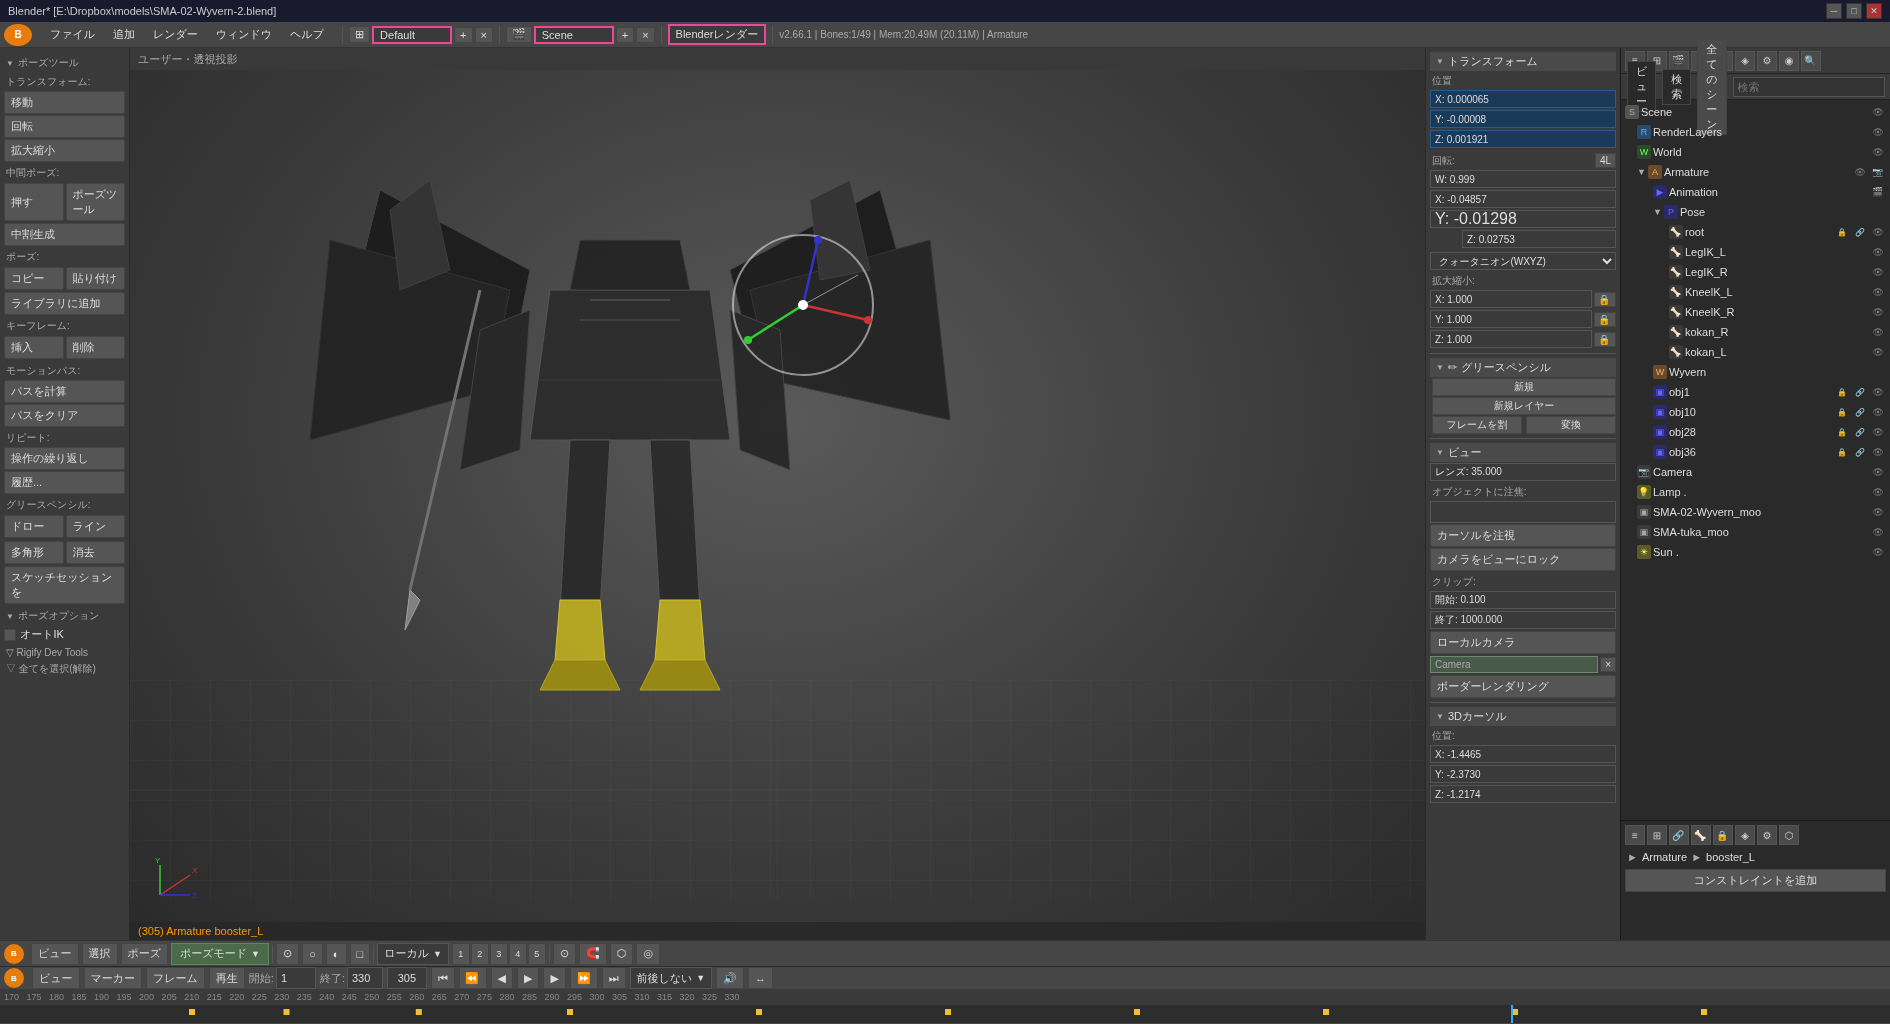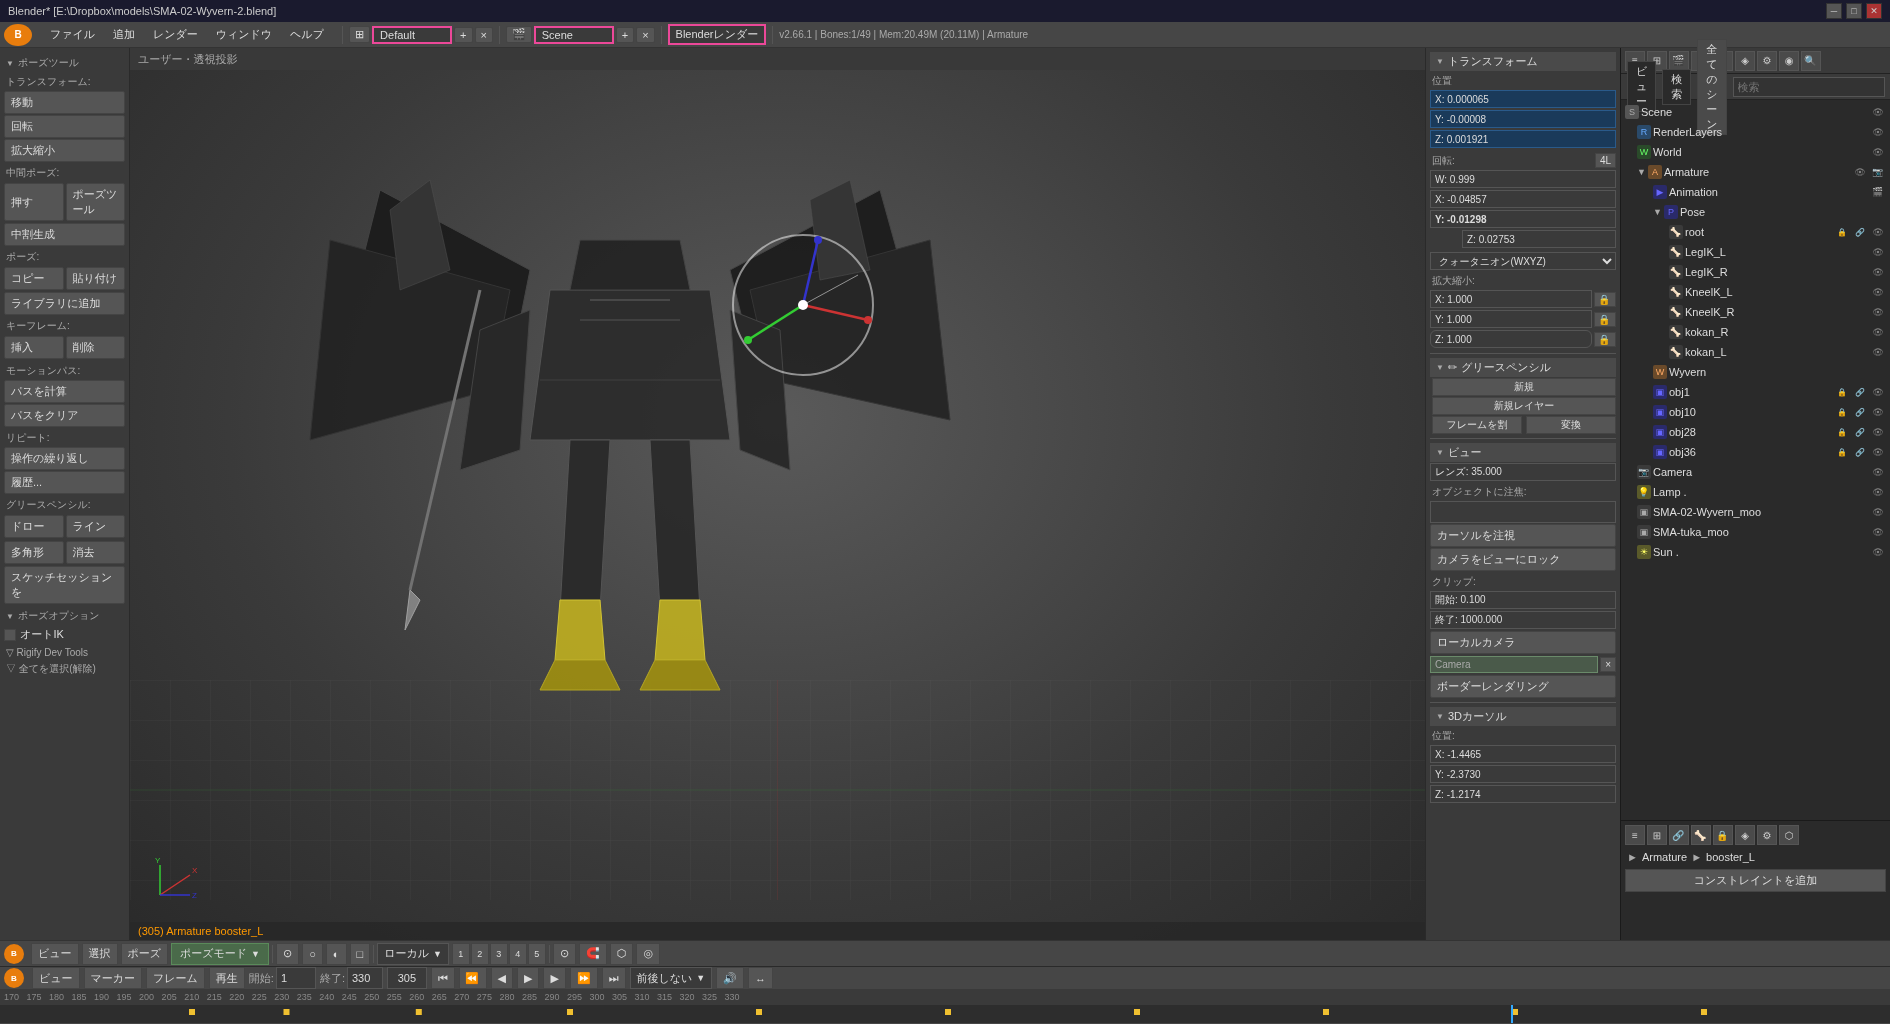--- a/index.html
+++ b/index.html
@@ -533,41 +533,41 @@
         <span class="panel-label">回転:</span>
         <button class="props-btn" style="margin-left:auto;">4L</button>
       </div>
       <div class="props-field">
         <input class="props-input" value="W: 0.999" style="width: 100%; font-size: 10px;">
       </div>
       <div class="props-field">
         <input class="props-input" value="X: -0.04857" style="width: 100%; font-size: 10px;">
       </div>
       <div class="props-field">
-        <input class="props-input" value="Y: -0.01298" style="width: 100%; font-size: 10px; font-weight: bold;">
+        <input class="props-input" value="Y: -0.01298" style="width: 100%; font-size: 16px;">
       </div>
       <div class="props-field">
         <input class="props-input" value="Z: 0.02753" style="width: 100%; font-size: 10px; margin-left: 32px;">
       </div>
       <div class="props-field" style="margin-top:2px;">
         <select class="props-input" style="width:100%;font-size:10px;">
           <option>クォータニオン(WXYZ)</option>
         </select>
       </div>
       <div class="panel-label">拡大縮小:</div>
       <div class="props-field">
         <input class="props-input" value="X: 1.000" style="width: calc(100% - 22px); font-size: 10px;">
         <button class="props-btn">🔒</button>
       </div>
       <div class="props-field">
         <input class="props-input" value="Y: 1.000" style="width: calc(100% - 22px); font-size: 10px;">
         <button class="props-btn">🔒</button>
       </div>
       <div class="props-field">
-        <input class="props-input" value="Z: 1.000" style="width: calc(100% - 22px); font-size: 10px; border-radius: 6px;">
+        <input class="props-input" value="Z: 1.000" style="width: calc(100% - 22px); font-size: 10px;">
         <button class="props-btn">🔒</button>
       </div>
     </div>
     <div class="section-divider"></div>
     <div class="props-section">
       <div class="props-title">
         <span>✏</span>
         <span>グリースペンシル</span>
       </div>
       <div class="props-row">

